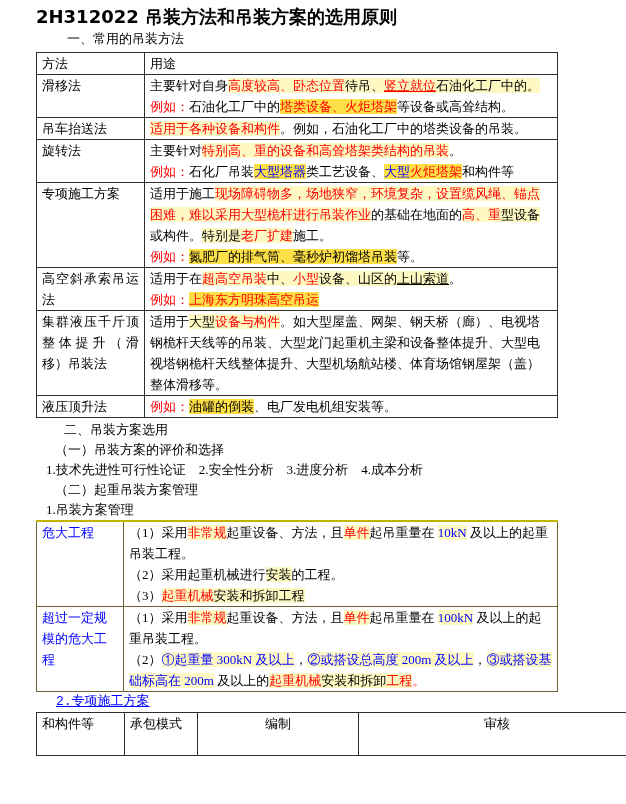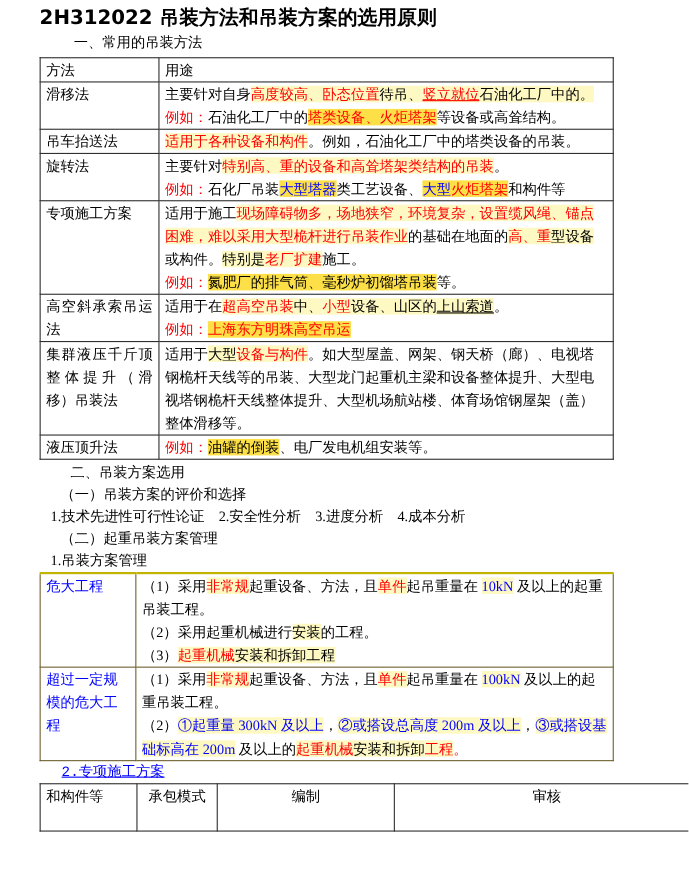--- a/index.html
+++ b/index.html
@@ -29,21 +29,21 @@
   .label-blue{color:#0000ff;}
   .sec{line-height:20px;}
   .ind1{margin-left:28px;}
   .ind2{margin-left:19px;}
   .ind3{margin-left:10px;}
   .gap{height:2px;}
   .link-line{margin-left:20px;line-height:20px;font-family:Liberation Mono, monospace;}
   .doc-link{color:#0000ff;text-decoration:underline;cursor:pointer;}
   .t3 td{border:1px solid #2f2f2f;height:42px;}
   .t3 td.w1{width:77px;}
-  .t3 td.w2{width:62px;text-align:center;font-family:Liberation Serif, serif;}
+  .t3 td.w2{width:62px;font-family:Liberation Serif, serif;}
   .t3 td.w3{width:150px;text-align:center;}
   .t3 td.w4{width:266px;text-align:center;}
 </style>
 </head>
 <body>
 
 <div class="page">
 
   <div class="doc-title">2H312022 吊装方法和吊装方案的选用原则</div>
 

